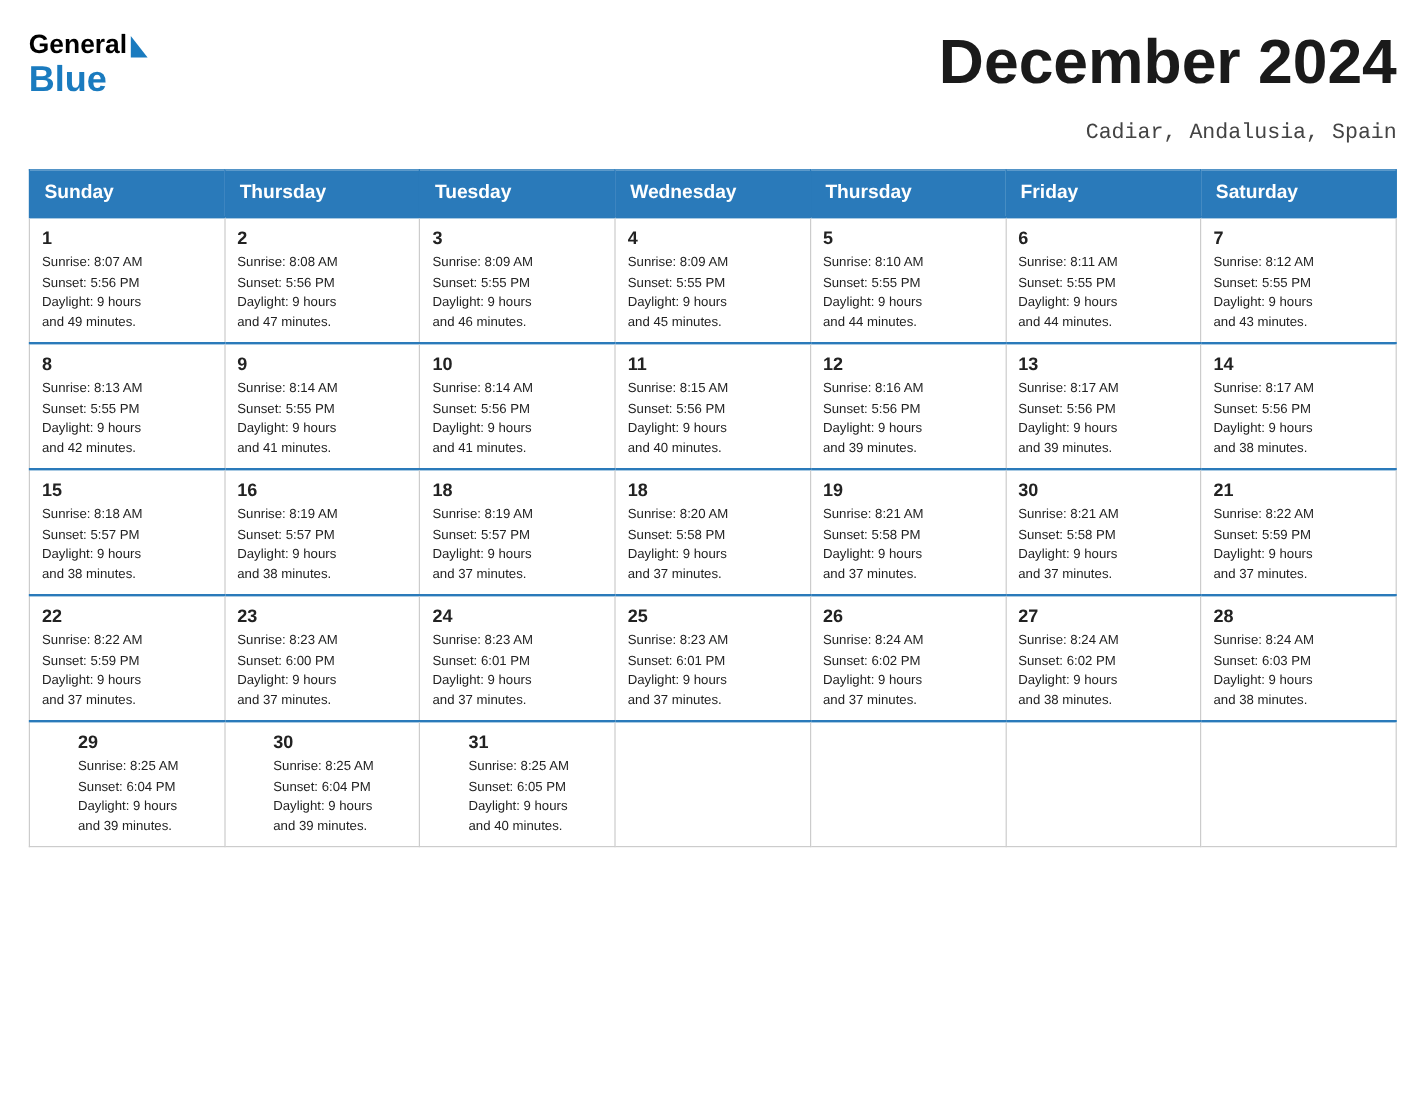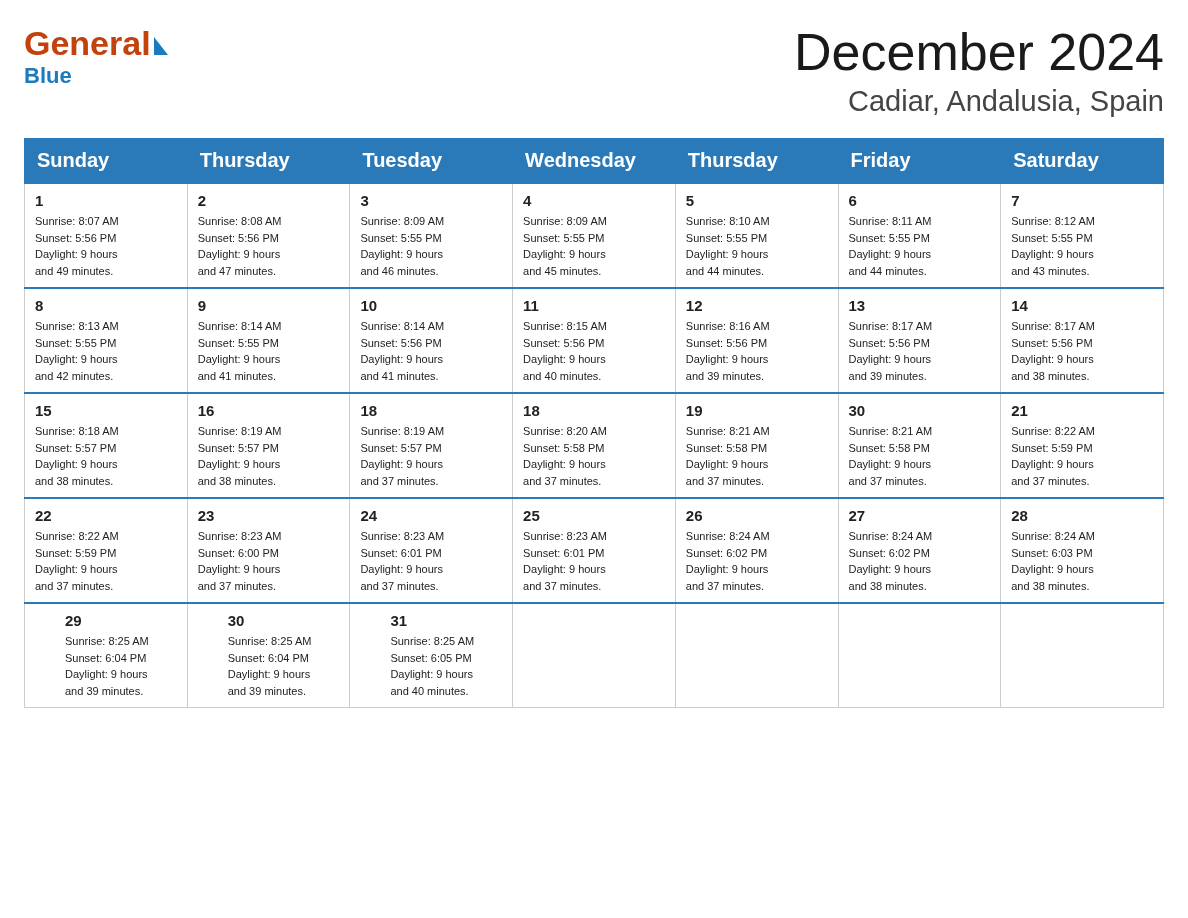--- a/index.html
+++ b/index.html
@@ -19,38 +19,39 @@
     .logo {
       display: flex;
       flex-direction: column;
       align-items: flex-start;
     }
     .title-section {
       text-align: right;
     }
     .month-title {
       font-size: 52px;
-      font-weight: normal;
+      font-weight: bold;
       color: #1a1a1a;
       line-height: 1.1;
     }
     .location-title {
-      font-size: 29px;
+      font-size: 18px;
       color: #444;
-      margin-top: 4px;
+      margin-top: 20px;
+      font-family: Liberation Mono, monospace;
     }
     table {
       width: 100%;
       border-collapse: collapse;
       table-layout: fixed;
     }
     thead th {
       background-color: #2a7aba;
       color: #fff;
-      font-size: 20px;
+      font-size: 16px;
       font-weight: bold;
       padding: 10px 12px;
       text-align: left;
       border: 1px solid #2a7aba;
     }
     tbody td {
       vertical-align: top;
       padding: 8px 10px;
       border-left: 1px solid #ccc;
       border-right: 1px solid #ccc;
@@ -77,37 +78,37 @@
       font-size: 11px;
       line-height: 1.5;
       color: #222;
     }
     .logo-row {
       display: flex;
       flex-direction: row;
       align-items: center;
     }
     .logo-text-general {
-      font-size: 34px;
-      font-weight: bold;
-      color: #c2410c;
+      font-size: 22px;
+      font-weight: bold;
+      color: #000000;
     }
     .logo-arrow {
       display: inline-block;
       margin-left: 3px;
       width: 0;
       height: 0;
       border-style: solid;
       border-width: 18px 0 0 14px;
       border-color: transparent transparent transparent #1a7bbf;
       vertical-align: top;
       margin-top: 4px;
     }
     .logo-text-blue {
-      font-size: 22px;
+      font-size: 30px;
       font-weight: bold;
       color: #1a7bbf;
     }
     tbody tr:last-child td {
       border-bottom: 1px solid #ccc;
     }
     .last-week-row td {
       border-bottom: 1px solid #ccc;
       padding-left: 40px;
     }

